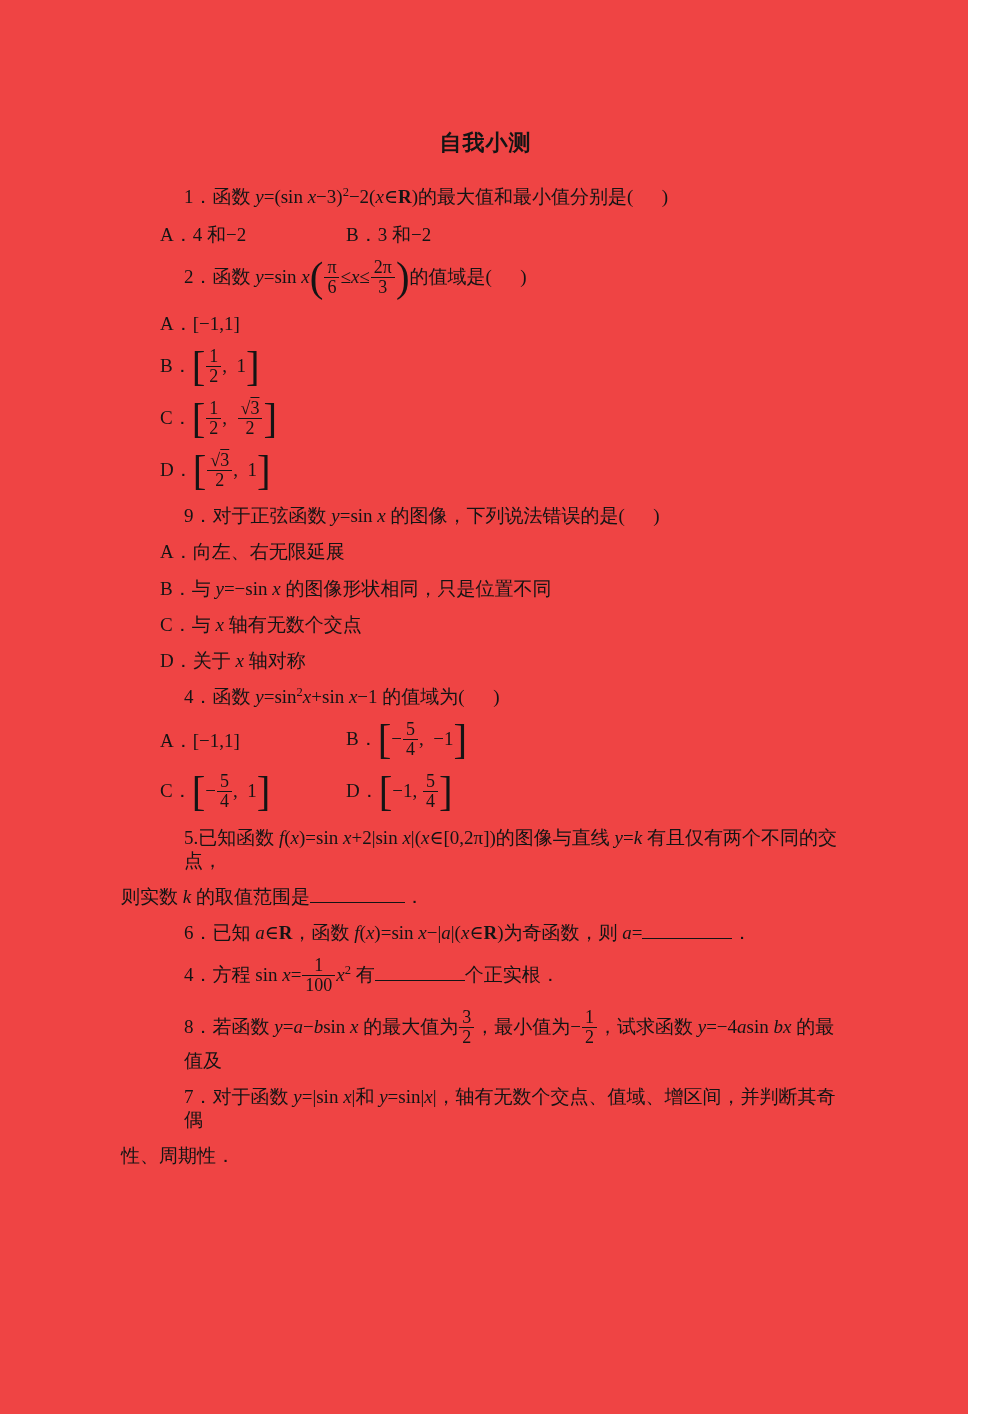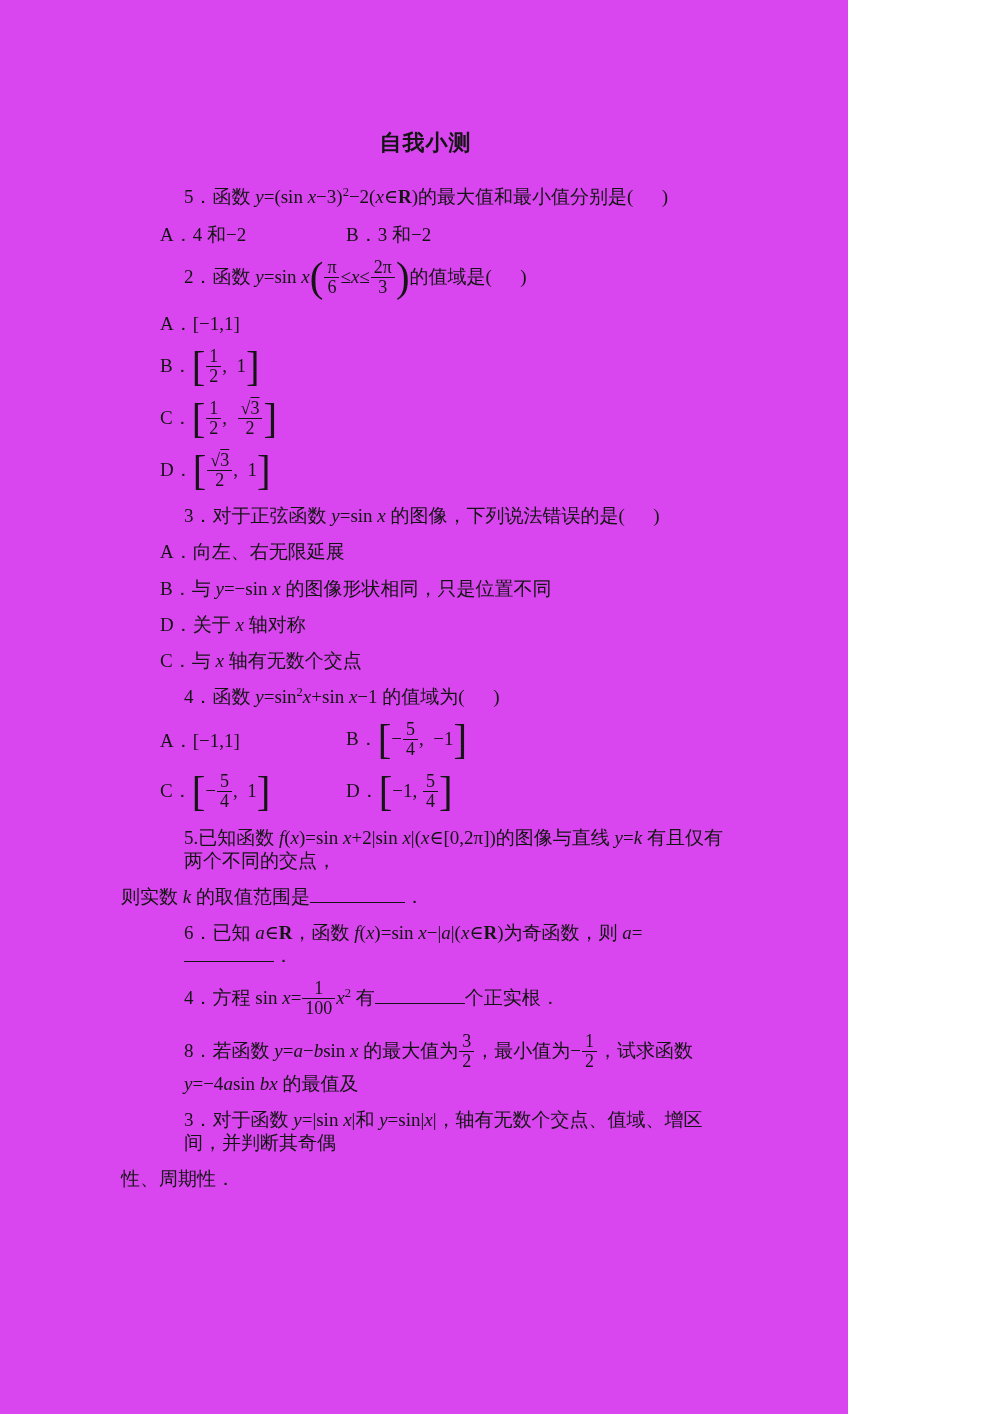--- a/index.html
+++ b/index.html
@@ -1,20 +1,20 @@
 <!DOCTYPE html>
 <html><head>
 <meta charset="utf-8">
 <style>
   html,body{margin:0;padding:0;background:#ffffff;}
   body{width:1000px;min-height:1414px;box-sizing:border-box;}
   .page{
-    width:848px;min-height:1414px;box-sizing:border-box;
+    width:968px;min-height:1414px;box-sizing:border-box;
     padding:128px 118px 40px 121px;
-    background:#d946ef;color:#141414;
+    background:#ef4444;color:#141414;
     font-family:"Liberation Serif","DejaVu Serif",serif;
     font-size:19px;
   }
   .title{
     text-align:center;font-weight:bold;font-size:22px;
     margin:0 0 27px 0;letter-spacing:1px;
   }
   .line{margin:0 0 13px 0;line-height:1.22;}
   .ind-q{padding-left:63px;}
   .ind-o{padding-left:39px;}
@@ -41,36 +41,36 @@
     display:inline-block;border-bottom:1.3px solid #141414;
     height:16px;vertical-align:baseline;
   }
 </style>
 </head>
 <body>
 
 <div class="page">
   <h1 class="title">自我小测</h1>
   <div>
-      <div class="line ind-q"><span class="seg">5．函数 </span><span class="seg it">y</span><span class="seg">=(sin </span><span class="seg it">x</span><span class="seg">−3)</span><sup class="seg">2</sup><span class="seg">−2(</span><span class="seg it">x</span><span class="seg">∈</span><span class="seg bd">R</span><span class="seg">)的最大值和最小值分别是(      )</span></div>
+      <div class="line ind-q"><span class="seg">1．函数 </span><span class="seg it">y</span><span class="seg">=(sin </span><span class="seg it">x</span><span class="seg">−3)</span><sup class="seg">2</sup><span class="seg">−2(</span><span class="seg it">x</span><span class="seg">∈</span><span class="seg bd">R</span><span class="seg">)的最大值和最小值分别是(      )</span></div>
       <div class="line ind-o"><span class="opt-col1"><span class="seg">A．4 和−2</span></span><span class="opt-col2"><span class="seg">B．3 和−2</span></span></div>
       <div class="line ind-q"><span class="seg">2．函数 </span><span class="seg it">y</span><span class="seg">=sin </span><span class="seg it">x</span><span class="big">(</span><span class="frac"><span class="num">π</span><span class="den">6</span></span><span class="seg">≤</span><span class="seg it">x</span><span class="seg">≤</span><span class="frac"><span class="num">2π</span><span class="den">3</span></span><span class="big">)</span><span class="seg">的值域是(      )</span></div>
       <div class="line ind-o"><span class="seg">A．[−1,1]</span></div>
       <div class="line ind-o"><span class="seg">B．</span><span class="big">[</span><span class="frac"><span class="num">1</span><span class="den">2</span></span><span class="seg">,  1</span><span class="big">]</span></div>
       <div class="line ind-o"><span class="seg">C．</span><span class="big">[</span><span class="frac"><span class="num">1</span><span class="den">2</span></span><span class="seg">,  </span><span class="frac"><span class="num"><span>√</span><span class="ovl">3</span></span><span class="den">2</span></span><span class="big">]</span></div>
       <div class="line ind-o"><span class="seg">D．</span><span class="big">[</span><span class="frac"><span class="num"><span>√</span><span class="ovl">3</span></span><span class="den">2</span></span><span class="seg">,  1</span><span class="big">]</span></div>
-      <div class="line ind-q"><span class="seg">3．对于正弦函数 </span><span class="seg it">y</span><span class="seg">=sin </span><span class="seg it">x</span><span class="seg"> 的图像，下列说法错误的是(      )</span></div>
+      <div class="line ind-q"><span class="seg">9．对于正弦函数 </span><span class="seg it">y</span><span class="seg">=sin </span><span class="seg it">x</span><span class="seg"> 的图像，下列说法错误的是(      )</span></div>
       <div class="line ind-o"><span class="seg">A．向左、右无限延展</span></div>
       <div class="line ind-o"><span class="seg">B．与 </span><span class="seg it">y</span><span class="seg">=−sin </span><span class="seg it">x</span><span class="seg"> 的图像形状相同，只是位置不同</span></div>
+      <div class="line ind-o"><span class="seg">C．与 </span><span class="seg it">x</span><span class="seg"> 轴有无数个交点</span></div>
       <div class="line ind-o"><span class="seg">D．关于 </span><span class="seg it">x</span><span class="seg"> 轴对称</span></div>
-      <div class="line ind-o"><span class="seg">C．与 </span><span class="seg it">x</span><span class="seg"> 轴有无数个交点</span></div>
       <div class="line ind-q"><span class="seg">4．函数 </span><span class="seg it">y</span><span class="seg">=sin</span><sup class="seg">2</sup><span class="seg it">x</span><span class="seg">+sin </span><span class="seg it">x</span><span class="seg">−1 的值域为(      )</span></div>
       <div class="line ind-o"><span class="opt-col1"><span class="seg">A．[−1,1]</span></span><span class="opt-col2"><span class="seg">B．</span><span class="big">[</span><span class="seg">−</span><span class="frac"><span class="num">5</span><span class="den">4</span></span><span class="seg">,  −1</span><span class="big">]</span></span></div>
       <div class="line ind-o"><span class="opt-col1"><span class="seg">C．</span><span class="big">[</span><span class="seg">−</span><span class="frac"><span class="num">5</span><span class="den">4</span></span><span class="seg">,  1</span><span class="big">]</span></span><span class="opt-col2"><span class="seg">D．</span><span class="big">[</span><span class="seg">−1, </span><span class="frac"><span class="num">5</span><span class="den">4</span></span><span class="big">]</span></span></div>
       <div class="line ind-q"><span class="seg">5.已知函数 </span><span class="seg it">f</span><span class="seg">(</span><span class="seg it">x</span><span class="seg">)=sin </span><span class="seg it">x</span><span class="seg">+2|sin </span><span class="seg it">x</span><span class="seg">|(</span><span class="seg it">x</span><span class="seg">∈[0,2π])的图像与直线 </span><span class="seg it">y</span><span class="seg">=</span><span class="seg it">k</span><span class="seg"> 有且仅有两个不同的交点，</span></div>
       <div class="line ind-n"><span class="seg">则实数 </span><span class="seg it">k</span><span class="seg"> 的取值范围是</span><span class="blank" style="width: 95px;"></span><span class="seg">．</span></div>
       <div class="line ind-q"><span class="seg">6．已知 </span><span class="seg it">a</span><span class="seg">∈</span><span class="seg bd">R</span><span class="seg">，函数 </span><span class="seg it">f</span><span class="seg">(</span><span class="seg it">x</span><span class="seg">)=sin </span><span class="seg it">x</span><span class="seg">−|</span><span class="seg it">a</span><span class="seg">|(</span><span class="seg it">x</span><span class="seg">∈</span><span class="seg bd">R</span><span class="seg">)为奇函数，则 </span><span class="seg it">a</span><span class="seg">=</span><span class="blank" style="width: 90px;"></span><span class="seg">．</span></div>
       <div class="line ind-q"><span class="seg">4．方程 sin </span><span class="seg it">x</span><span class="seg">=</span><span class="frac"><span class="num">1</span><span class="den">100</span></span><span class="seg it">x</span><sup class="seg">2</sup><span class="seg"> 有</span><span class="blank" style="width: 90px;"></span><span class="seg">个正实根．</span></div>
       <div class="line ind-q"><span class="seg">8．若函数 </span><span class="seg it">y</span><span class="seg">=</span><span class="seg it">a</span><span class="seg">−</span><span class="seg it">b</span><span class="seg">sin </span><span class="seg it">x</span><span class="seg"> 的最大值为</span><span class="frac"><span class="num">3</span><span class="den">2</span></span><span class="seg">，最小值为−</span><span class="frac"><span class="num">1</span><span class="den">2</span></span><span class="seg">，试求函数 </span><span class="seg it">y</span><span class="seg">=−4</span><span class="seg it">a</span><span class="seg">sin </span><span class="seg it">bx</span><span class="seg"> 的最值及</span></div>
-      <div class="line ind-q"><span class="seg">3．对于函数 </span><span class="seg it">y</span><span class="seg">=|sin </span><span class="seg it">x</span><span class="seg">|和 </span><span class="seg it">y</span><span class="seg">=sin|</span><span class="seg it">x</span><span class="seg">|，轴有无数个交点、值域、增区间，并判断其奇偶</span></div>
+      <div class="line ind-q"><span class="seg">7．对于函数 </span><span class="seg it">y</span><span class="seg">=|sin </span><span class="seg it">x</span><span class="seg">|和 </span><span class="seg it">y</span><span class="seg">=sin|</span><span class="seg it">x</span><span class="seg">|，轴有无数个交点、值域、增区间，并判断其奇偶</span></div>
       <div class="line ind-n"><span class="seg">性、周期性．</span></div>
     </div>
 </div>
 
 </body></html>

